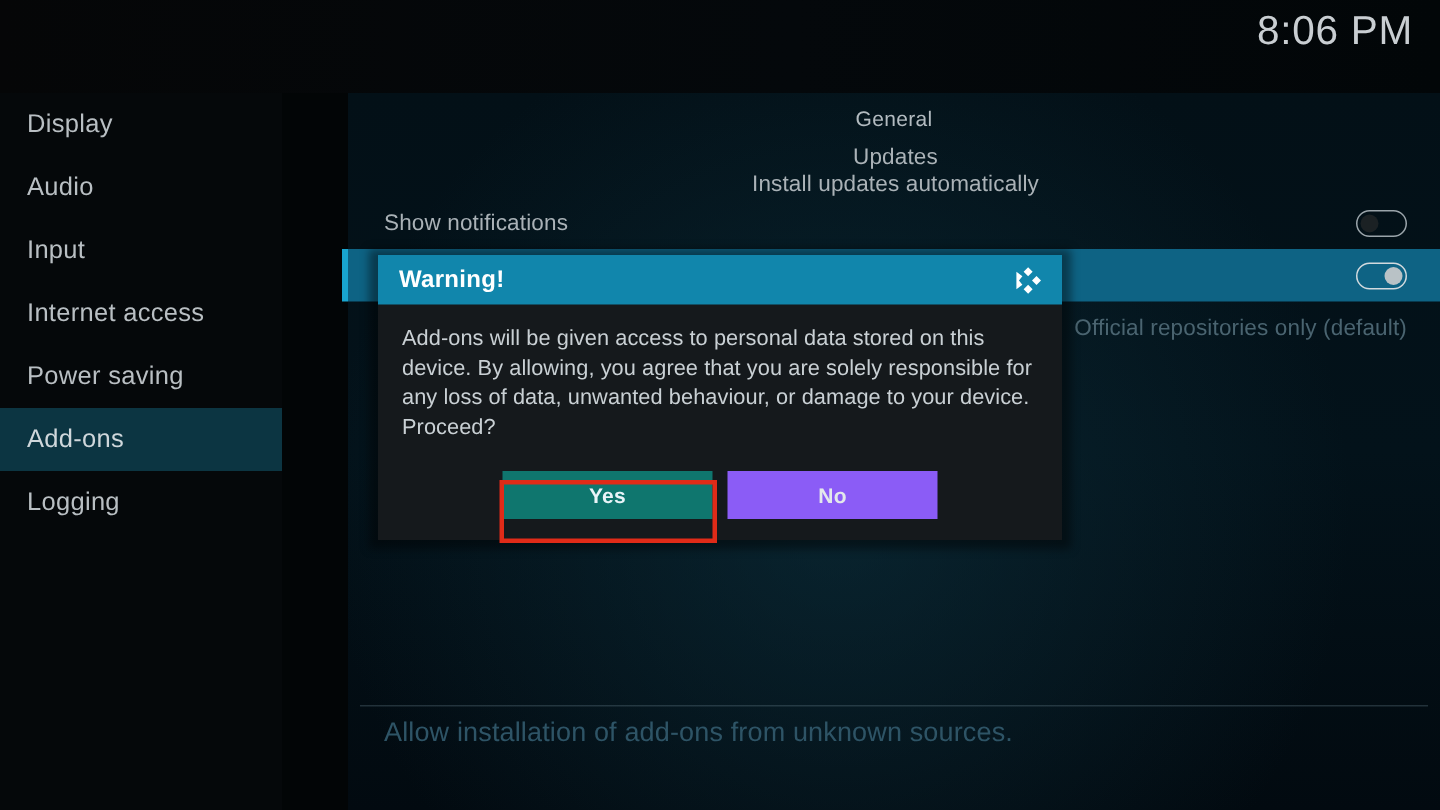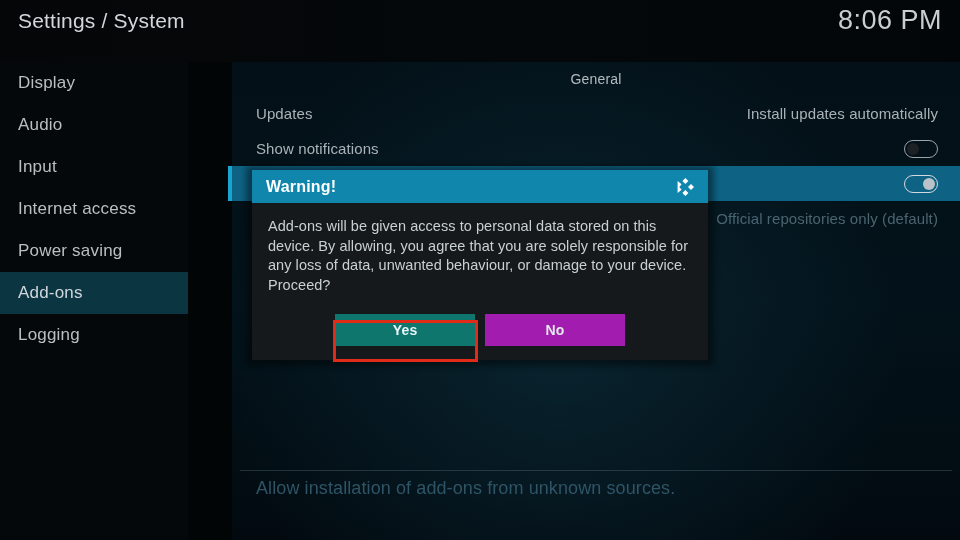--- a/index.html
+++ b/index.html
@@ -227,40 +227,39 @@
     font-size: 14px;
     font-weight: bold;
     letter-spacing: .2px;
     border: none;
   }
   .dlg-btn.primary {
     background: #0f766e;
     color: #e9f4f8;
   }
   .dlg-btn.secondary {
-    background: #a21caf;
+    background: #8b5cf6;
     color: #e3e8eb;
   }
 
   
   #focus-box {
     position: absolute;
     left: 333px; top: 320px;
     width: 145px; height: 42px;
     border: 3px solid #e02b18;
     pointer-events: none;
   }
 </style>
 </head>
 <body>
 
 <div id="screen">
 
   <div id="topbar">
-    <div id="page-title">Settings / System</div>
     <div id="clock">8:06 PM</div>
   </div>
 
   <div id="sidebar">
     <div class="side-item">
       <span>Display</span>
     </div>
     <div class="side-item">
       <span>Audio</span>
     </div>
@@ -278,21 +277,21 @@
     </div>
     <div class="side-item">
       <span>Logging</span>
     </div>
 
   </div>
 
   <div id="main">
     <div id="cat-title">General</div>
 
-    <div class="setting-row" style="top:34px;">
+    <div class="setting-row" style="top:34px;flex-direction:column;">
       <span class="row-label">Updates</span>
       <span class="row-value">Install updates automatically</span>
     </div>
 
     <div class="setting-row" style="top:69px;">
       <span class="row-label">Show notifications</span>
       <span class="toggle">
         <span class="knob"></span>
       </span>
     </div>

